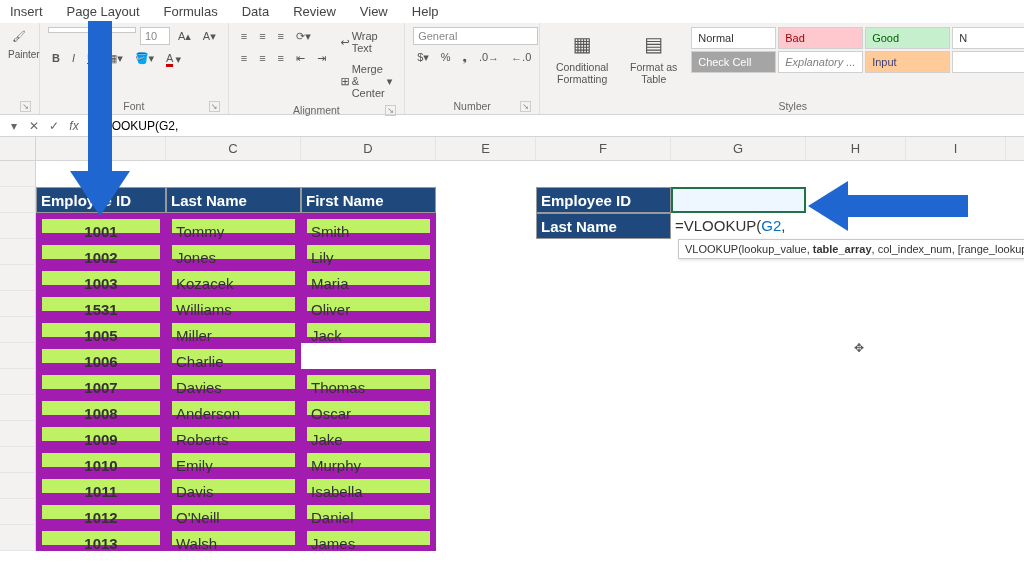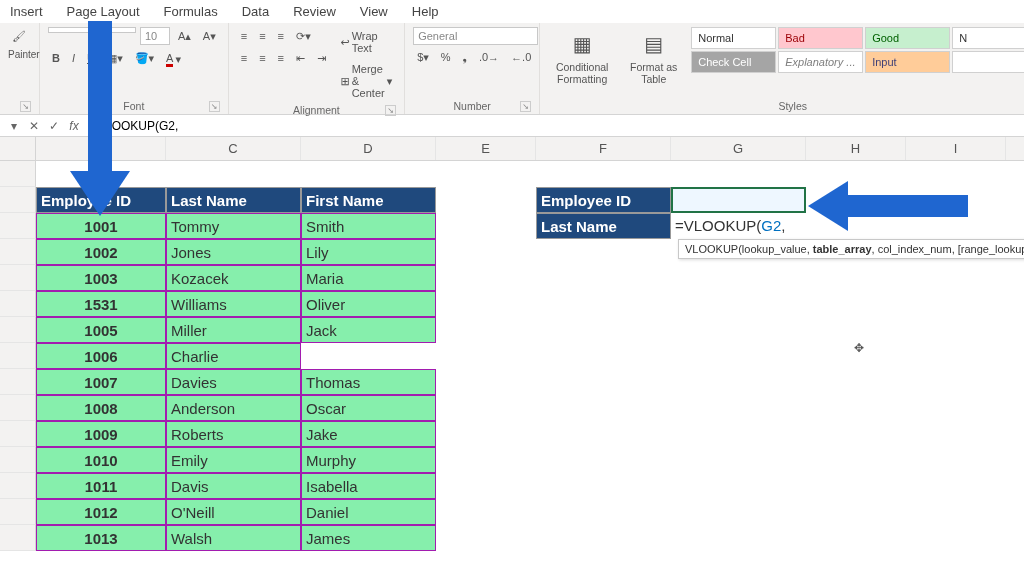--- a/index.html
+++ b/index.html
@@ -46,21 +46,21 @@
   .cw-B { width: 130px; } .cw-C { width: 135px; } .cw-D { width: 135px; }
   .cw-E { width: 100px; } .cw-F { width: 135px; } .cw-G { width: 135px; }
   .cw-H { width: 100px; } .cw-I { width: 100px; }
 
   .gridarea { position: relative; }
   .sheetrow { display: flex; height: 26px; }
   .rh { width: 36px; text-align: center; line-height: 26px; font-size: 12px; color: #555; border-right: 1px solid #d4d4d4; border-bottom: 1px solid #e5e5e5; background: #f3f2f1; }
   .cell { flex: 0 0 auto; padding: 0 4px; line-height: 26px; font-size: 15px; border-right: 1px solid transparent; border-bottom: 1px solid transparent; overflow: visible; white-space: nowrap; }
 
   .tblhdr { background: #1f497d; color: #fff; font-weight: 600; border: 1px solid #999; }
-  .tblcell { border: 1px solid #a21caf; background: #86efac; }
+  .tblcell { border: 6px solid #a21caf; background: #bef264; }
   .tblcell.idc { text-align: center; font-weight: 700; }
 
   .activecell { position: absolute; border: 2px solid #217346; background: #eef7ff; pointer-events: none; }
   .tooltip { position: absolute; background: #fff; border: 1px solid #c8c8c8; padding: 3px 6px; font-size: 11px; box-shadow: 1px 1px 3px rgba(0,0,0,0.15); white-space: nowrap; }
   .tooltip b { font-weight: 600; }
 
   
   .arrow-down { position: absolute; pointer-events: none; }
   .arrow-left { position: absolute; pointer-events: none; }
 

